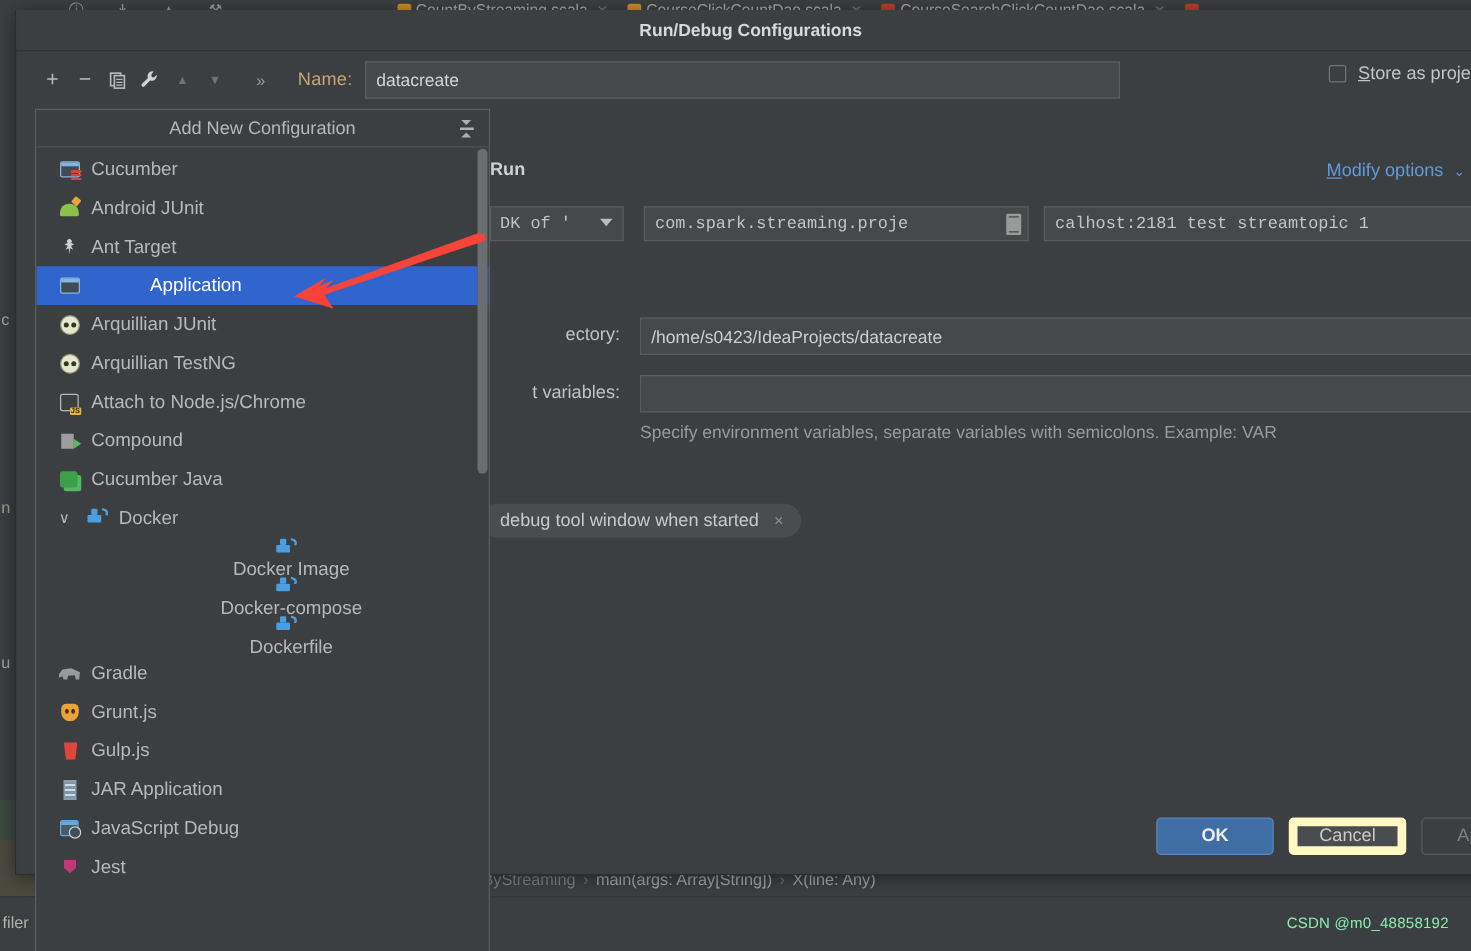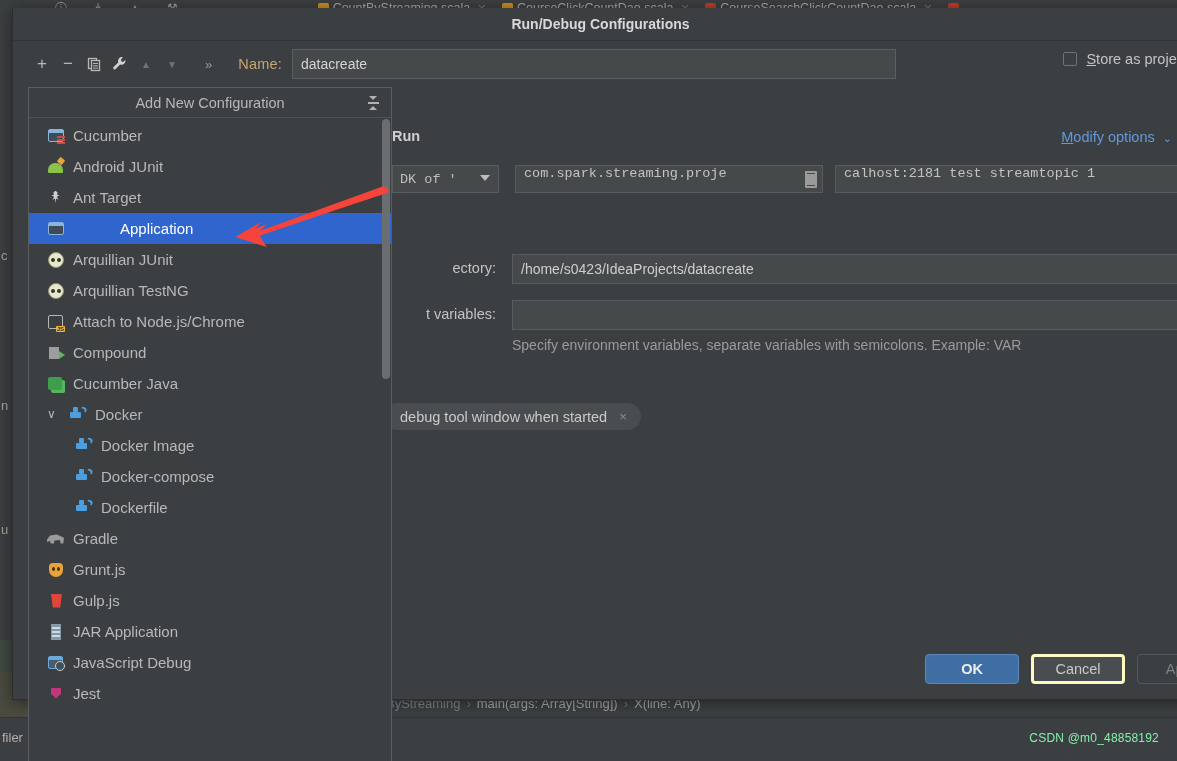--- a/index.html
+++ b/index.html
@@ -162,21 +162,21 @@
     overflow:hidden; white-space:nowrap;
   }
   .combo .caret-dn {
     position:absolute; right:8px; top:9px;
     width:0; height:0; border-left:5px solid transparent;
     border-right:5px solid transparent; border-top:6px solid #bcbcbc;
   }
   .field-mono {
     position:absolute; height:28px;
     background:#45494a; border:1px solid #585c5e;
-    display:flex; align-items:flex-start; padding-left:8px;
+    display:flex; align-items:center; padding-left:8px;
     font-family:"Liberation Mono", monospace; font-size:13.5px; color:#c3c3c3;
     overflow:hidden; white-space:nowrap;
   }
   .field-main  { left: 123px; top:0; width: 308px; }
   .field-args  { left: 443px; top:0; width: 734px; }
   .mainclass-btn {
     position:absolute; right:5px; top:5px; width:12px; height:17px;
     background:#9a9a9a; border-radius:1px;
   }
   .mainclass-btn::after{
@@ -224,21 +224,21 @@
     position:absolute; top: 15px; height:30px;
     border-radius:4px; display:flex; align-items:center; justify-content:center;
     font-size:14.5px; white-space:nowrap;
   }
   .btn-ok {
     left: 912px; width: 94px;
     background:#3f6ea5; border:1px solid #5a87bc; color:#ededed; font-weight:bold;
   }
   .btn-cancel {
     left: 1018px; width: 94px;
-    background:#4a4d4f; border:3px solid #fef9c3; color:#c9c9c9;
+    background:#4a4d4f; border:7px solid #fef9c3; color:#c9c9c9;
   }
   .btn-apply {
     left: 1124px; width: 94px;
     background:#3c3f41; border:1px solid #54585a; color:#7e8284;
   }
 
   
   .popup {
     position:absolute; left: 15px; top: 79px;
     width: 364px; height: 675px;
@@ -271,21 +271,21 @@
     position:relative; height: 643px; overflow:hidden;
     padding-top: 2px;
   }
   .pl-item {
     position:relative; height:31px;
     display:flex; align-items:center;
     padding-left: 18px;
     font-size:15px; color:#b8b8b8;
     white-space:nowrap;
   }
-  .pl-item.indent { padding-left: 46px; }
+  .pl-item.indent { padding-left: 46px; flex-direction: column; }
   .pl-item.selected { background:#2f65cc; color:#ffffff;gap:47px; }
   .pl-item .twisty {
     position:absolute; left: 18px; top:10px;
     color:#b5b5b5; font-size:12px; line-height:10px;
   }
   .pl-ico {
     width:18px; height:18px; margin-right:8px;
     position:relative; flex: 0 0 18px;
   }
   .pl-label { line-height:1; }

